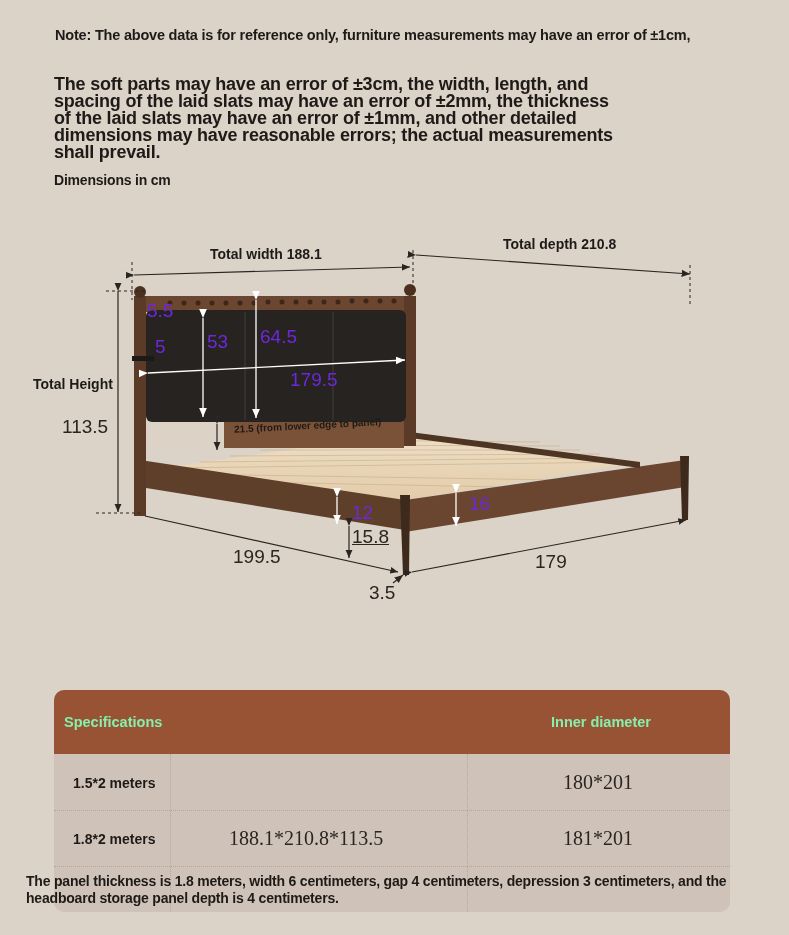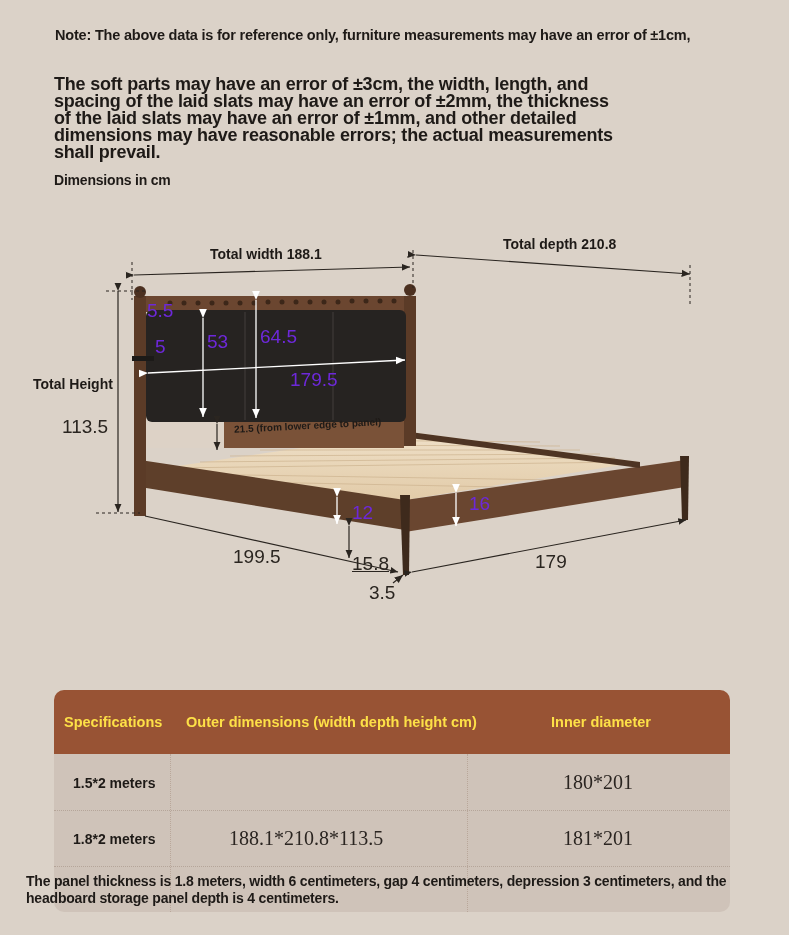--- a/index.html
+++ b/index.html
@@ -28,21 +28,21 @@
   .dnum-w { position: absolute; font-size: 19px; color: #6d28d9; white-space: nowrap; }
   .panel-note { position: absolute; font-size: 10px; font-weight: bold; color: #1e1a17; transform: rotate(-3deg); white-space: nowrap; }
 
   .spec-table {
     position: absolute; left: 54px; top: 690px; width: 676px; height: 222px;
     border-radius: 10px; overflow: hidden;
     background: #cfc3b9;
   }
   .thead {
     position: absolute; left: 0; top: 0; width: 732px; height: 64px;
-    background: #985334; color: #fde047;
+    background: #985334; color: #86efac;
   }
   .th { position: absolute; top: 24px; font-size: 14.5px; font-weight: bold; }
   .vline { position: absolute; top: 0; bottom: 0; border-left: 1px dotted #b9a79a; }
   .trow { position: absolute; left: 0; width: 676px; height: 55px; border-bottom: 1px dotted #b5a599; }
   .cell-spec { position: absolute; left: 19px; top: 20px; font-size: 14px; font-weight: bold; }
   .cell-big { position: absolute; top: 16px; font-size: 20px; font-family: "Liberation Serif", serif; color: #2b2521; }
   .footer-note {
     position: absolute; left: 26px; top: 873px; width: 750px;
     font-size: 14px; font-weight: bold; line-height: 17px; letter-spacing: -0.2px;
   }
@@ -146,30 +146,29 @@
   <div class="dlabel" style="left:33px;top:156px;">Total Height</div>
   <div class="dnum" style="left:62px;top:196px;">113.5</div>
   <div class="dnum-w" style="left:147px;top:80px;">5.5</div>
   <div class="dnum-w" style="left:155px;top:116px;">5</div>
   <div class="dnum-w" style="left:207px;top:111px;">53</div>
   <div class="dnum-w" style="left:260px;top:106px;">64.5</div>
   <div class="dnum-w" style="left:290px;top:149px;">179.5</div>
   <div class="panel-note" style="left:234px;top:200px;">21.5 (from lower edge to panel)</div>
   <div class="dnum" style="left:233px;top:326px;">199.5</div>
   <div class="dnum-w" style="left:352px;top:282px;">12</div>
-  <div class="dnum" style="left:352px;top:333px;text-decoration:underline;">15.8</div>
+  <div class="dnum" style="left:352px;top:306px;text-decoration:underline;">15.8</div>
   <div class="dnum" style="left:369px;top:362px;">3.5</div>
   <div class="dnum-w" style="left:469px;top:273px;">16</div>
   <div class="dnum" style="left:535px;top:331px;">179</div>
 </div>
 
 <div class="spec-table">
   <div class="thead">
     <div class="th" style="left:10px;">Specifications</div>
-    <div class="th" style="left:132px;">Outer dimensions (width depth height cm)</div>
     <div class="th" style="left:497px;">Inner diameter</div>
   </div>
   <div class="vline" style="left:116px;top:64px;"></div>
   <div class="vline" style="left:413px;top:64px;"></div>
   <div class="trow" style="top:65px;">
     <div class="cell-spec">1.5*2 meters</div>
     <div class="cell-big" style="left:509px;">180*201</div>
   </div>
   <div class="trow" style="top:121px;">
     <div class="cell-spec">1.8*2 meters</div>

